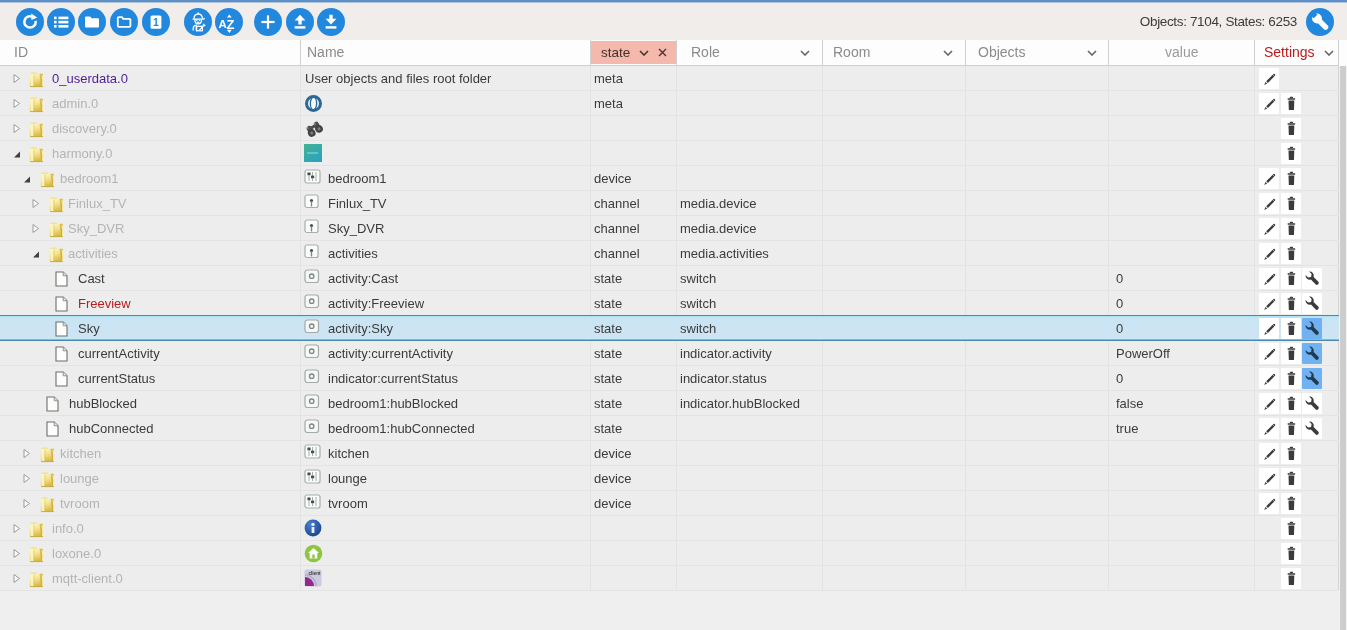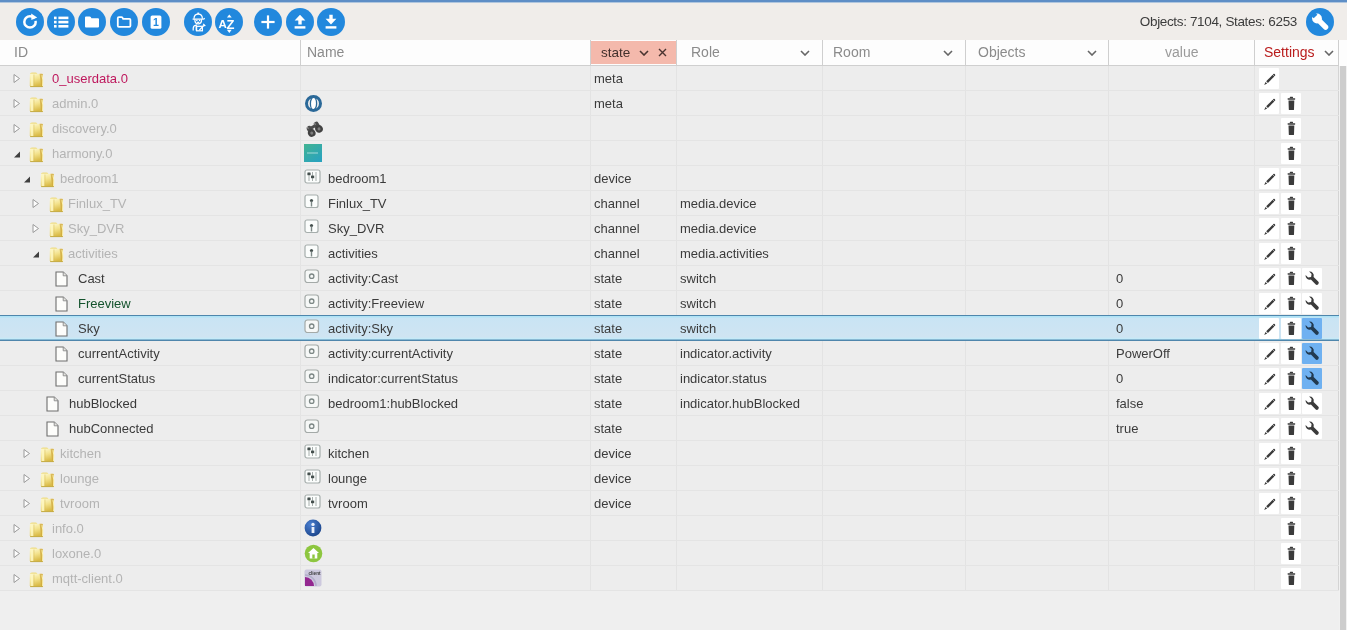--- a/index.html
+++ b/index.html
@@ -152,21 +152,22 @@
         </linearGradient>
       </defs>
       <path d="M1,3.4 Q1,1.4 2.8,1.4 L6.6,1.4 Q7.7,1.4 8,2.3 L8.5,3.6 Z" fill="#eedc84"></path>
       <rect x="0.8" y="2.8" width="13.2" height="13" rx="1.2" fill="url(#fg2971)"></rect>
       <rect x="1.5" y="3.5" width="3" height="11.6" fill="#fdf6c0" opacity="0.9"></rect>
       <rect x="4.5" y="3.5" width="0.9" height="11.6" fill="#d9bc55" opacity="0.6"></rect>
       <path d="M10.6,2.8 L12.2,15.8 L14,15.6 L14,3.8 Q14,2.8 13,2.8 Z" fill="#cfa83e" opacity="0.75"></path>
       <path d="M13,4.2 Q14.4,9.2 13.6,15.2" fill="none" stroke="#fdf3b5" stroke-width="1.1" opacity="0.95"></path>
       <path d="M1.2,15.6 L13.8,15.6" stroke="#c2a83e" stroke-width="0.9"></path>
     </svg>
-    <div class="txt" style="left:52px;top:66px;color:#be185d">0_userdata.0</div>
+    <div class="txt" style="left:52px;top:66px;color:#4c1d95">0_userdata.0</div>
+    <div class="txt" style="left:305px;top:66px;color:#3b3b3b">User objects and files root folder</div>
     <div class="txt" style="left:594px;top:66px;color:#3b3b3b">meta</div>
     <div class="btn" style="left:1259px;top:68px">
       <svg width="17" height="17" style="position:absolute;left:2px;top:2px">
         <g fill="#3b3b3b">
           <path d="M5.2,11.2 L11.6,4.8 L13.3,6.5 L6.9,12.9 Z"></path>
           <path d="M4.5,11.9 L6.2,13.6 L3.2,14.9 Z"></path>
           <path d="M12.3,4.1 Q13,3.4 13.7,4.1 L14,4.4 Q14.7,5.1 14,5.8 L13.6,6.2 L11.9,4.5 Z"></path>
         </g>
       </svg>
     </div>
@@ -515,21 +516,21 @@
       <svg width="17" height="17" style="position:absolute;left:2px;top:2px">
         <g fill="#3b3b3b">
           <path d="M5.1,1.6 A4.1,4.1 0 0 1 9.6,6.9 L14.2,11.5 A1.9,1.9 0 0 1 11.5,14.2 L6.9,9.6 A4.1,4.1 0 0 1 1.6,5.1 L4.1,7.5 L7.1,6.9 L7.6,4 Z"></path>
         </g>
       </svg>
     </div>
     <svg style="position:absolute;left:55px;top:296px" width="13" height="16">
       <path d="M1,1 L8.2,1 L12,4.8 L12,15 L1,15 Z" fill="#fdfdfb" stroke="#6e6e6e" stroke-width="1.1"></path>
       <path d="M8.2,1 L8.2,4.8 L12,4.8" fill="#e4e4e0" stroke="#8a8a8a" stroke-width="0.9"></path>
     </svg>
-    <div class="txt" style="left:78px;top:291px;color:#14532d">Freeview</div>
+    <div class="txt" style="left:78px;top:291px;color:#b91c1c">Freeview</div>
     <svg style="position:absolute;left:304px;top:294px" width="16" height="15">
       <rect x="1" y="1" width="13.5" height="12.5" rx="2.5" fill="#f6f8f7" stroke="#a4aaa8" stroke-width="1.2"></rect>
       <circle cx="7.7" cy="7.2" r="2.2" fill="none" stroke="#7d8886" stroke-width="1.3"></circle>
     </svg>
     <div class="txt" style="left:328px;top:291px;color:#3b3b3b">activity:Freeview</div>
     <div class="txt" style="left:594px;top:291px;color:#3b3b3b">state</div>
     <div class="txt" style="left:680px;top:291px;color:#3b3b3b">switch</div>
     <div class="txt" style="left:1116px;top:291px;color:#3b3b3b">0</div>
     <div class="btn" style="left:1259px;top:293px">
       <svg width="17" height="17" style="position:absolute;left:2px;top:2px">
@@ -710,20 +711,21 @@
     </div>
     <svg style="position:absolute;left:46px;top:421px" width="13" height="16">
       <path d="M1,1 L8.2,1 L12,4.8 L12,15 L1,15 Z" fill="#fdfdfb" stroke="#6e6e6e" stroke-width="1.1"></path>
       <path d="M8.2,1 L8.2,4.8 L12,4.8" fill="#e4e4e0" stroke="#8a8a8a" stroke-width="0.9"></path>
     </svg>
     <div class="txt" style="left:69px;top:416px;color:#3b3b3b">hubConnected</div>
     <svg style="position:absolute;left:304px;top:419px" width="16" height="15">
       <rect x="1" y="1" width="13.5" height="12.5" rx="2.5" fill="#f6f8f7" stroke="#a4aaa8" stroke-width="1.2"></rect>
       <circle cx="7.7" cy="7.2" r="2.2" fill="none" stroke="#7d8886" stroke-width="1.3"></circle>
     </svg>
+    <div class="txt" style="left:328px;top:416px;color:#3b3b3b">bedroom1:hubConnected</div>
     <div class="txt" style="left:594px;top:416px;color:#3b3b3b">state</div>
     <div class="txt" style="left:1116px;top:416px;color:#3b3b3b">true</div>
     <div class="btn" style="left:1259px;top:418px">
       <svg width="17" height="17" style="position:absolute;left:2px;top:2px">
         <g fill="#3b3b3b">
           <path d="M5.2,11.2 L11.6,4.8 L13.3,6.5 L6.9,12.9 Z"></path>
           <path d="M4.5,11.9 L6.2,13.6 L3.2,14.9 Z"></path>
           <path d="M12.3,4.1 Q13,3.4 13.7,4.1 L14,4.4 Q14.7,5.1 14,5.8 L13.6,6.2 L11.9,4.5 Z"></path>
         </g>
       </svg>

